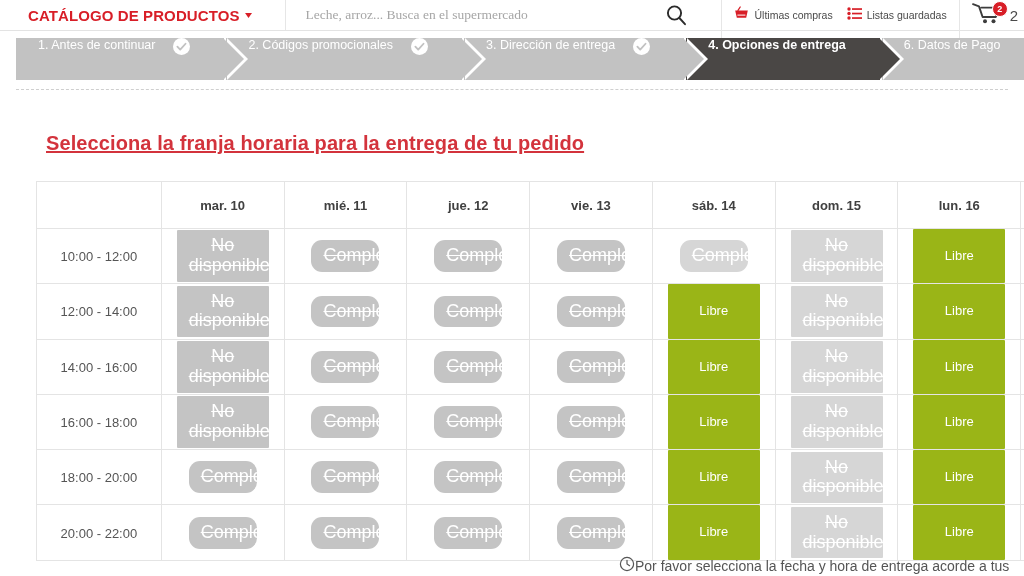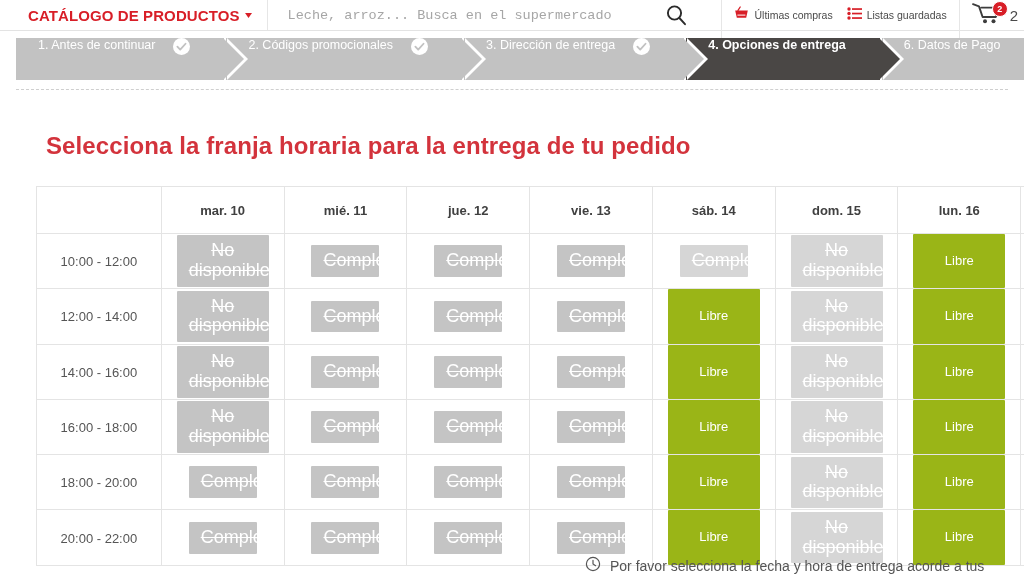--- a/index.html
+++ b/index.html
@@ -18,21 +18,21 @@
     height: 30px;
     background: #ffffff;
     border-bottom: 1px solid #e3e3e3;
     display: flex;
     align-items: center;
   }
   .catalog-btn {
     display: flex;
     align-items: center;
     gap: 6px;
-    padding: 0 16px 0 28px;
+    padding: 0 34px 0 28px;
     height: 30px;
     border-right: 1px solid #e6e6e6;
   }
   .catalog-label {
     color: #d81e27;
     font-size: 15px;
     font-weight: bold;
     letter-spacing: 0.1px;
     white-space: nowrap;
   }
@@ -46,21 +46,21 @@
     flex: 1;
     display: flex;
     align-items: center;
     height: 30px;
     padding-left: 20px;
     position: relative;
   }
   .search-input {
     border: none;
     outline: none;
-    font-family: Liberation Mono, monospace;
+    font-family: Liberation Serif, serif;
     font-size: 13.5px;
     color: #701a75;
     background: transparent;
     width: 100%;
     padding: 0;
   }
   .search-input::placeholder { color: #a6a6a6; opacity: 1; }
   .search-icon {
     position: absolute;
     right: 32px;
@@ -173,24 +173,25 @@
   .step .check svg { display: block; }
   .steps-rule {
     border: none;
     border-top: 1px dashed #cfcfcf;
     margin: 9px 16px 0 16px;
   }
 
   
   .page-title {
     color: #d3333c;
-    font-size: 24px;
+    font-size: 20px;
     font-weight: bold;
     margin: 42px 0 0 46px;
     letter-spacing: 0.1px;
+    text-decoration: underline;
   }
 
   .table-wrap { margin: 26px 0 0 36px; }
   table.slots {
     border-collapse: collapse;
     table-layout: fixed;
     width: 1108px;
   }
   table.slots th, table.slots td {
     border: 1px solid #e4e4e4;
@@ -225,42 +226,42 @@
     width: 92px;
     padding: 20px 10px;
     font-size: 13px;
     cursor: pointer;
   }
   .chip.busy {
     background: #c4c4c4;
     color: #ffffff;
     text-decoration: line-through;
     width: 68px;
+    border-radius: 11px;
   }
   .chip.busy.light {
     background: #d6d6d6;
   }
   .chip.unavailable {
     background: #c4c4c4;
     color: #ffffff;
     text-decoration: line-through;
     width: 92px;
   }
   .chip.unavailable.light {
     background: #d6d6d6;
   }
 
   
   .note {
     position: absolute;
-    left: 585px;
+    left: 619px;
     top: 556px;
     display: flex;
     align-items: center;
-    gap: 9px;
     white-space: nowrap;
   }
   .note-text { font-size: 14px; color: #555555; }
   .clock-icon { display: block; }
 </style>
 </head>
 <body>
 
 <div class="header">
 

